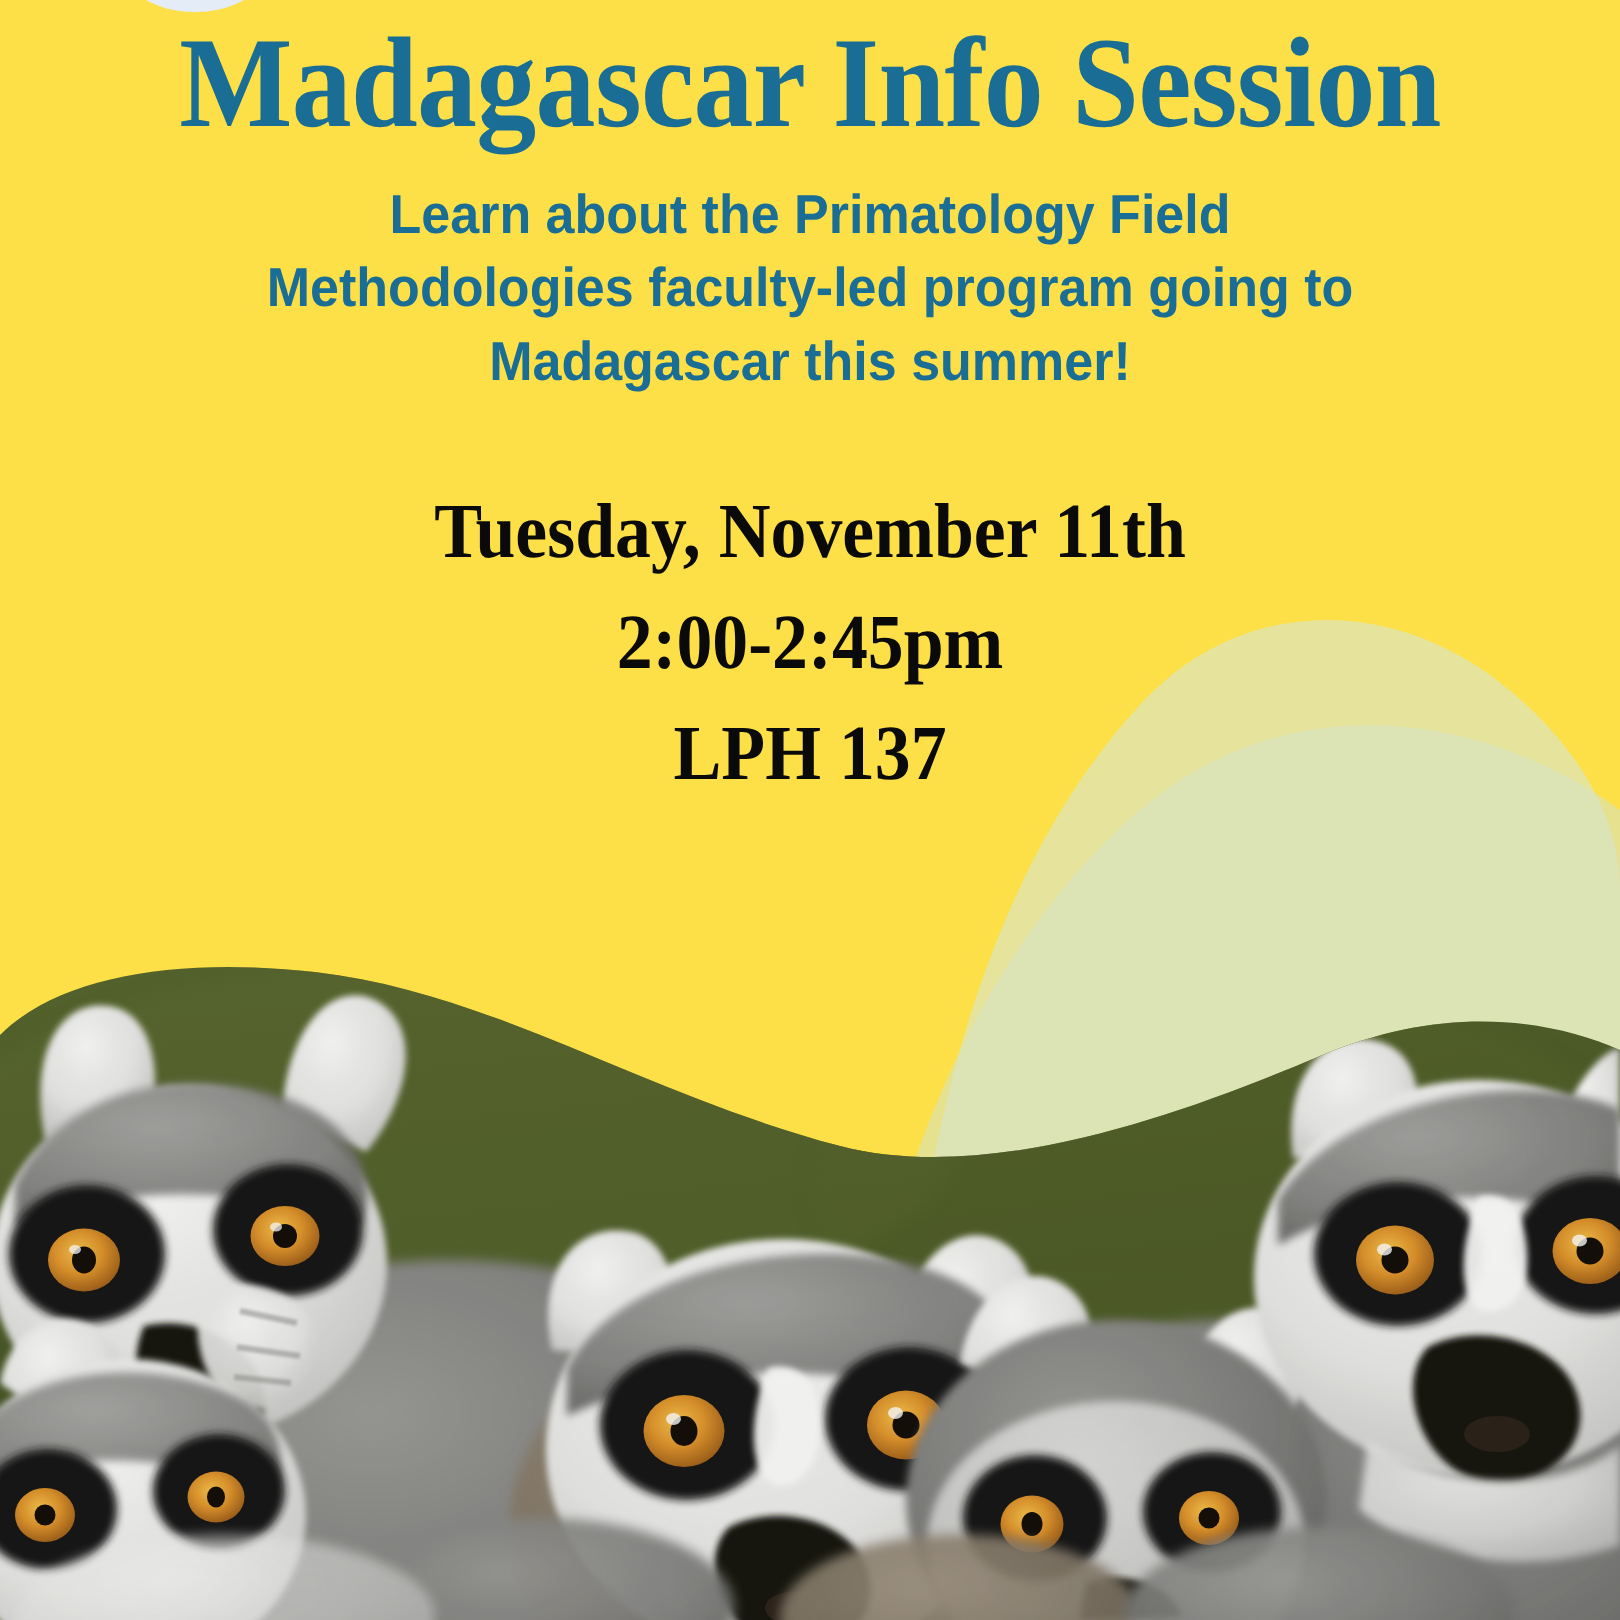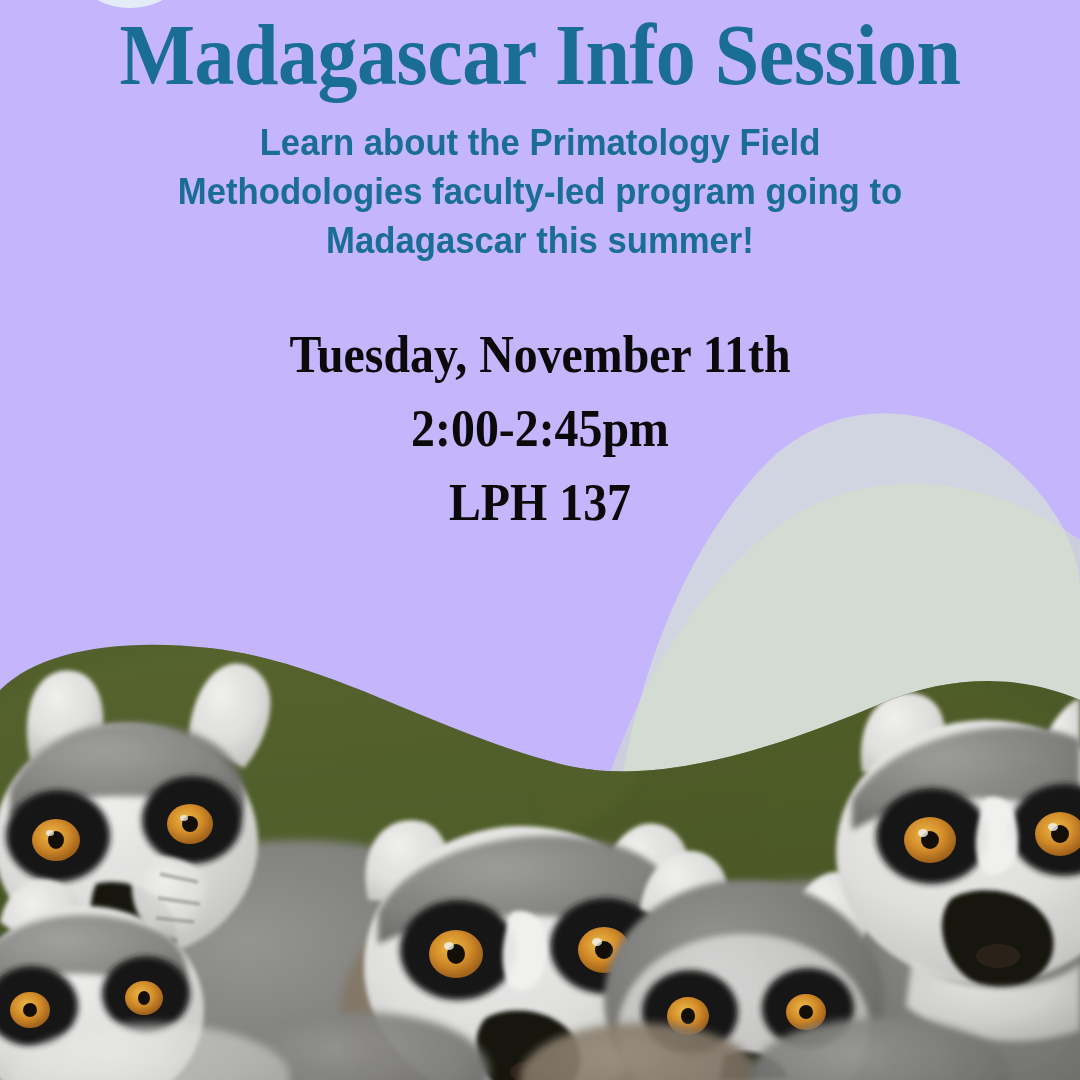--- a/index.html
+++ b/index.html
@@ -1,21 +1,21 @@
 <!DOCTYPE html>
 <html><head>
 <meta charset="utf-8">
 <style>
   html,body{margin:0;padding:0;}
   body{
     width:1080px;height:1080px;overflow:hidden;position:relative;
     background:#fffefb;
     font-family:"Liberation Sans",sans-serif;
   }
-  #poster{position:absolute;inset:0;width:1080px;height:1080px;overflow:hidden;background:#c4b5fd;}
+  #poster{position:absolute;inset:0;width:1080px;height:1080px;overflow:hidden;background:#fde047;}
 
   
   .deco-layer{position:absolute;inset:0;width:1080px;height:1080px;pointer-events:none;}
 
   
   .text-wrap{position:absolute;left:0;top:0;width:1080px;z-index:5;}
 
   .title{
     margin:0;padding:0;
     font-family:"Liberation Serif",serif;

